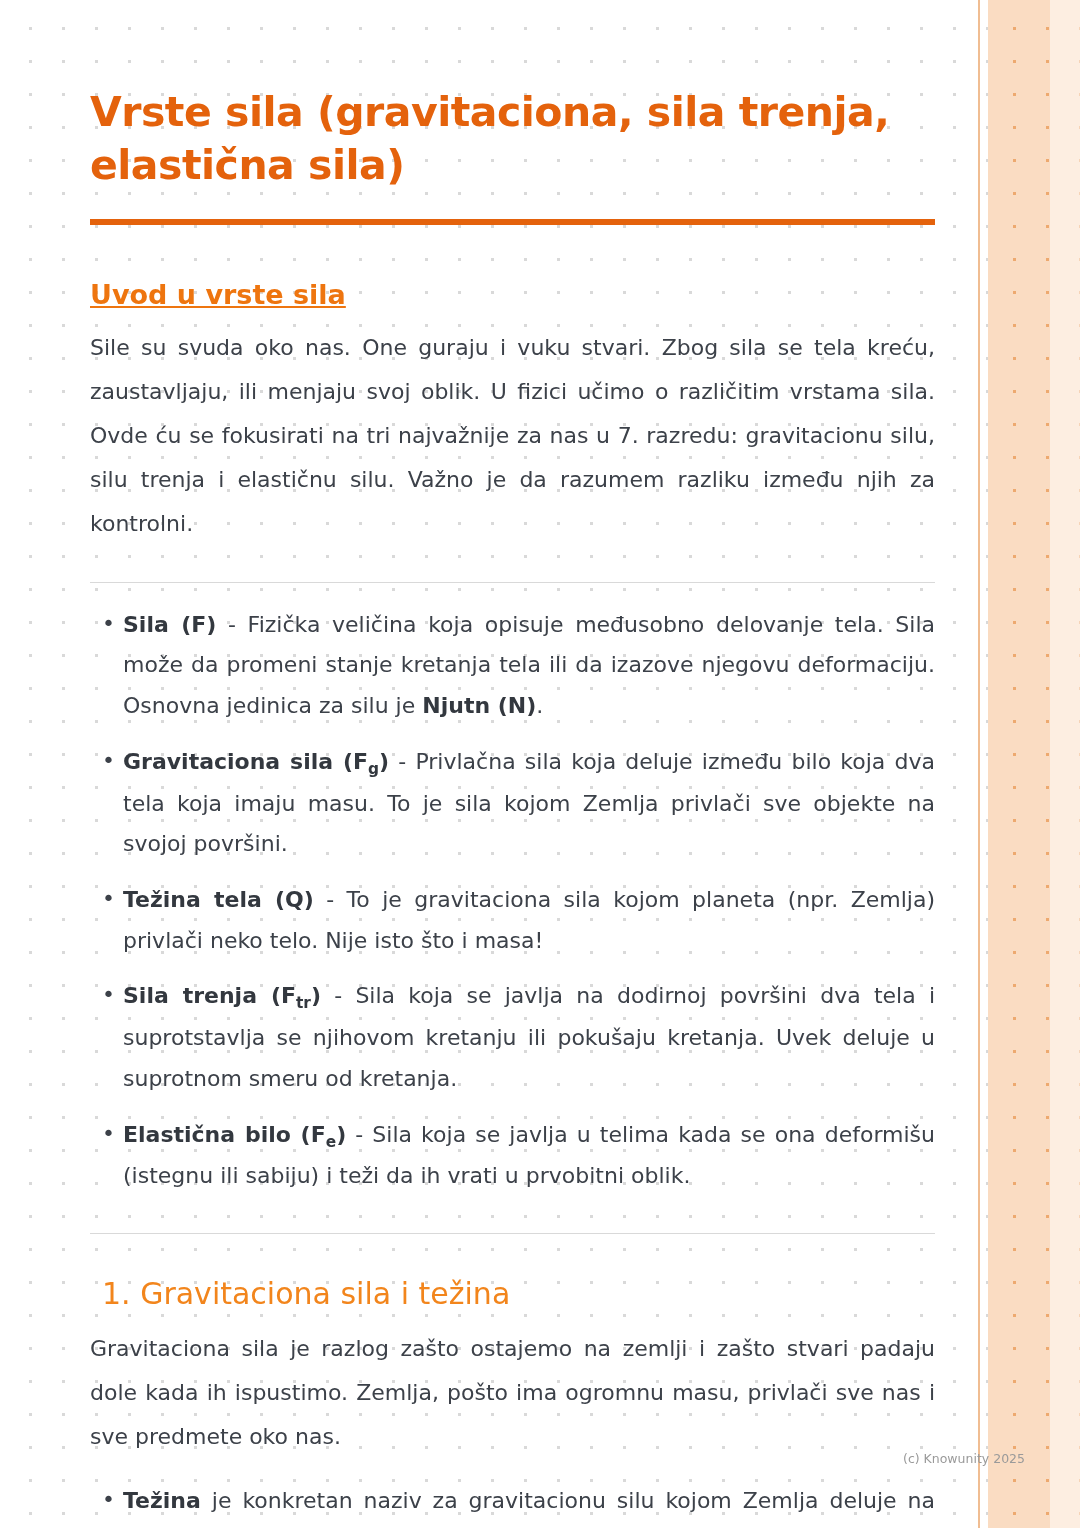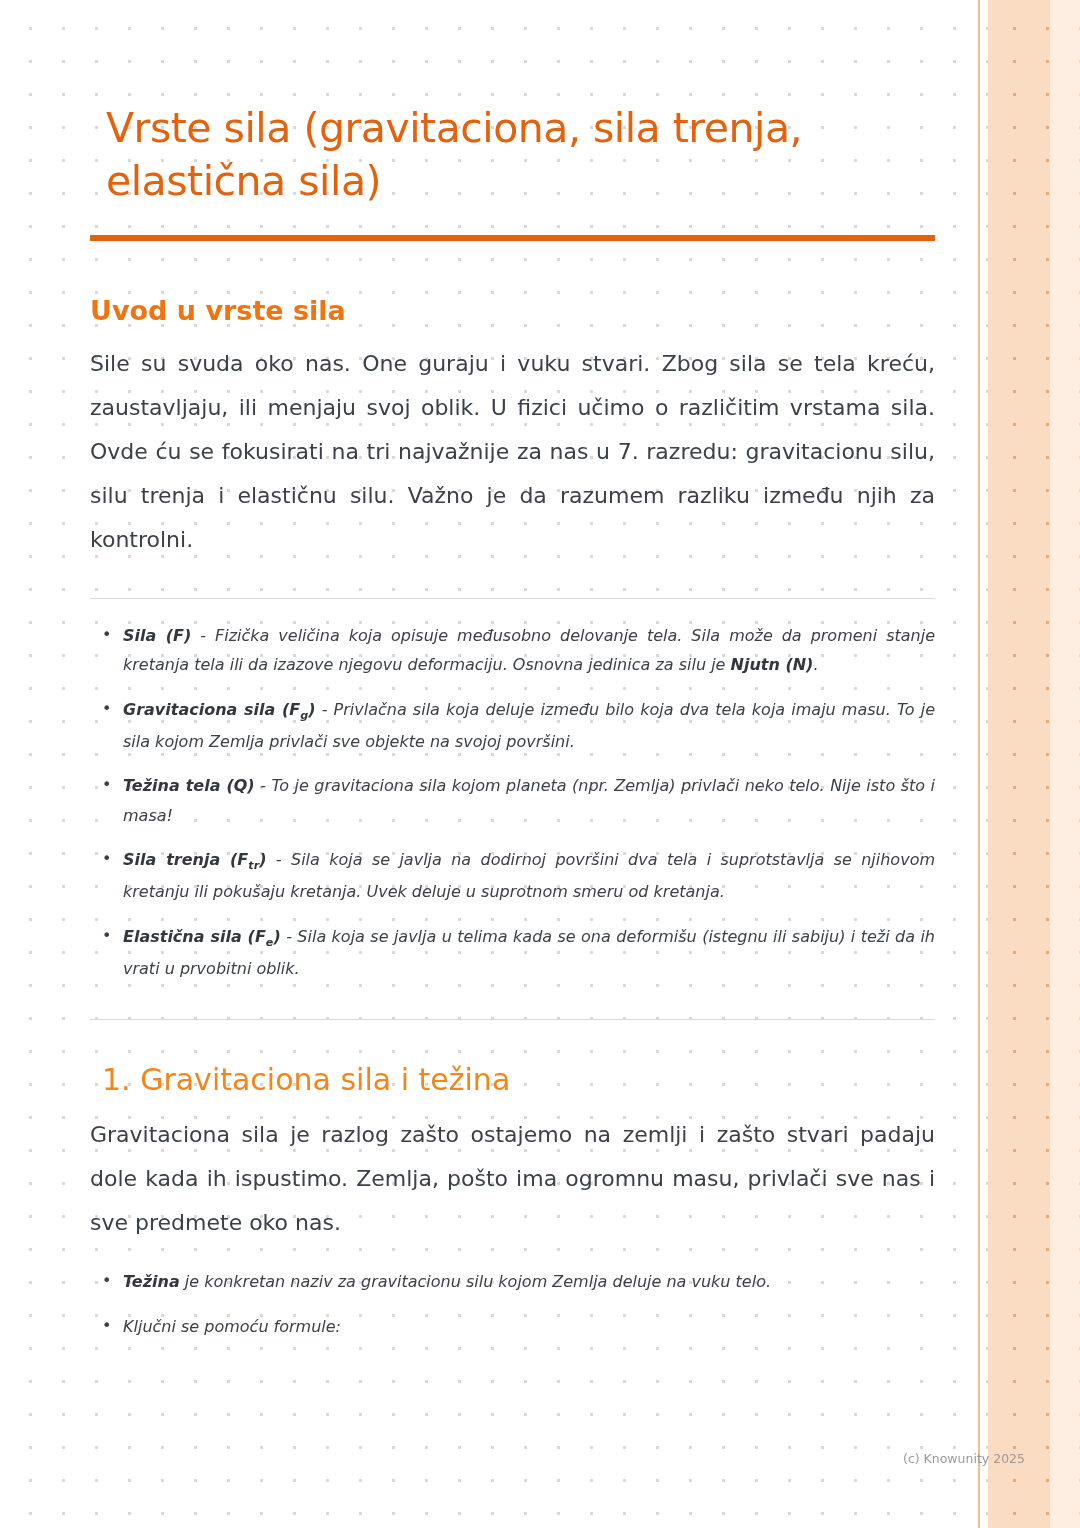--- a/index.html
+++ b/index.html
@@ -19,30 +19,30 @@
   body{
     width:1080px;height:1528px;position:relative;overflow:hidden;
     font-family:"DejaVu Sans","Liberation Sans",sans-serif;
     color:var(--text);
     background-color:#ffffff;
     background-image:radial-gradient(circle,var(--dot) 1.5px,transparent 1.9px);
     background-size:33px 33px;
     background-position:14px 12px;
   }
   .content{position:relative;width:845px;margin-left:90px;padding-top:86px;}
-  h1{margin:16px;font-size:41px;line-height:1.3;font-weight:400;color:var(--title);letter-spacing:-0.5px;}
+  h1{margin:0;font-size:41px;line-height:1.3;font-weight:700;color:var(--title);letter-spacing:-0.5px;}
   .title-rule{height:6px;background:var(--title);margin-top:26px;border:none;}
   h2{margin:0;font-size:27px;font-weight:700;color:var(--heading);}
   h3{margin:12px;font-size:30px;font-weight:400;color:var(--subheading);}
-  .mt-section{margin-top:54px;}
+  .mt-section{margin-top:54px;text-decoration:underline;}
   .mt-section2{margin-top:42px;}
   p{margin:16px 0 0;font-size:22px;line-height:2.0;text-align:justify;}
   hr.divider{border:none;border-top:1px solid var(--divider);margin:36px 0 0;}
   ul{list-style:none;margin:22px 0 0;padding:0;}
-  li{position:relative;padding-left:33px;margin-bottom:15px;font-size:16px;line-height:1.85;text-align:justify;font-style:italic;}
+  li{position:relative;padding-left:33px;margin-bottom:15px;font-size:22px;line-height:1.85;text-align:justify;}
   li::before{content:"•";position:absolute;left:12px;top:-1px;color:var(--text);}
   sub{font-size:0.7em;}
   .bold{font-weight:700;color:#33383f;}
   .footer{position:absolute;right:55px;bottom:62px;font-size:12.5px;color:var(--footer);z-index:3;}
   .edge-line{position:absolute;top:0;right:100px;width:2px;height:100%;background:var(--stripLine);z-index:1;}
   .edge-strip{
     position:absolute;top:0;right:0;width:92px;height:100%;z-index:1;
     background-color:var(--strip);
     background-image:radial-gradient(circle,var(--stripDot) 1.5px,transparent 1.9px);
     background-size:33px 33px;background-position:10px 12px;
@@ -65,21 +65,21 @@
   <h2 class="mt-section">Uvod u vrste sila</h2>
   <p>Sile su svuda oko nas. One guraju i vuku stvari. Zbog sila se tela kreću, zaustavljaju, ili menjaju svoj oblik. U fizici učimo o različitim vrstama sila. Ovde ću se fokusirati na tri najvažnije za nas u 7. razredu: gravitacionu silu, silu trenja i elastičnu silu. Važno je da razumem razliku između njih za kontrolni.</p>
 
   <hr class="divider">
 
   <ul>
     <li><span class="bold">Sila (F)</span><span> - Fizička veličina koja opisuje međusobno delovanje tela. Sila može da promeni stanje kretanja tela ili da izazove njegovu deformaciju. Osnovna jedinica za silu je </span><span class="bold">Njutn (N)</span><span>.</span></li>
     <li><span class="bold">Gravitaciona sila (F</span><sub class="bold">g</sub><span class="bold">)</span><span> - Privlačna sila koja deluje između bilo koja dva tela koja imaju masu. To je sila kojom Zemlja privlači sve objekte na svojoj površini.</span></li>
     <li><span class="bold">Težina tela (Q)</span><span> - To je gravitaciona sila kojom planeta (npr. Zemlja) privlači neko telo. Nije isto što i masa!</span></li>
     <li><span class="bold">Sila trenja (F</span><sub class="bold">tr</sub><span class="bold">)</span><span> - Sila koja se javlja na dodirnoj površini dva tela i suprotstavlja se njihovom kretanju ili pokušaju kretanja. Uvek deluje u suprotnom smeru od kretanja.</span></li>
-    <li><span class="bold">Elastična sila (F</span><sub class="bold">e</sub><span class="bold">)</span><span> - Sila koja se javlja u telima kada se ona deformišu (istegnu ili sabiju) i teži da ih vrati u prvobitni oblik.</span></li>
+    <li><span class="bold">Elastična bilo (F</span><sub class="bold">e</sub><span class="bold">)</span><span> - Sila koja se javlja u telima kada se ona deformišu (istegnu ili sabiju) i teži da ih vrati u prvobitni oblik.</span></li>
   </ul>
 
   <hr class="divider">
 
 
   <h3 class="mt-section2">1. Gravitaciona sila i težina</h3>
   <p>Gravitaciona sila je razlog zašto ostajemo na zemlji i zašto stvari padaju dole kada ih ispustimo. Zemlja, pošto ima ogromnu masu, privlači sve nas i sve predmete oko nas.</p>
 
   <ul>
     <li><span class="bold">Težina</span><span> je konkretan naziv za gravitacionu silu kojom Zemlja deluje na vuku telo.</span></li>

